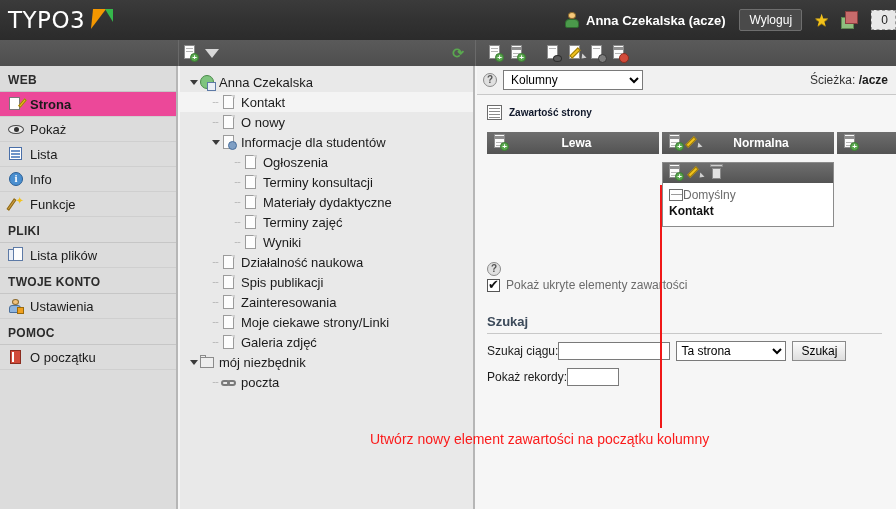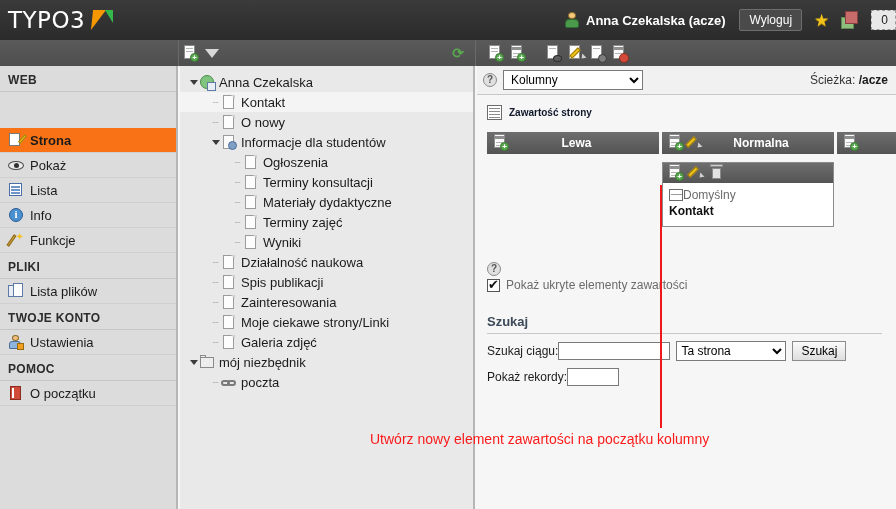--- a/index.html
+++ b/index.html
@@ -10,21 +10,21 @@
     overflow: hidden;
     background: #f6f6f6;
   }
 
   
   #topbar {
     position: absolute; top: 0; left: 0; width: 896px; height: 40px;
     background: linear-gradient(to bottom, #3b3b3b 0%, #323232 50%, #2b2b2b 100%);
     display: flex; align-items: center;
   }
-  #logo-wrap { display: flex; align-items: center; padding-left: 8px; }
+  #logo-wrap { display: flex; align-items: flex-start; padding-left: 8px; }
   .logo-text {
     color: #ffffff; font-size: 23px; letter-spacing: 0.5px;
     font-family: "DejaVu Sans", sans-serif;
   }
   .logo-mark { position: relative; width: 26px; height: 24px; margin-left: 7px; }
   .logo-mark .orange {
     position: absolute; left: 0; top: 2px;
     width: 0; height: 0;
     border-left: 13px solid #f49700;
     border-bottom: 20px solid transparent;
@@ -181,21 +181,21 @@
     padding: 7px 0 4px 8px; font-size: 12px; font-weight: bold;
     color: #2b2b2b; letter-spacing: 0.3px;
     border-bottom: 1px solid #c6c6c6;
     background: #dcdcdc;
   }
   .side-item {
     display: flex; align-items: center; gap: 6px;
     padding: 4px 0 4px 8px; font-size: 13px; color: #1b1b1b;
     border-bottom: 1px solid #cfcfcf; cursor: pointer; min-height: 23px;
   }
-  .side-item.active { font-weight: bold; background: #f97316; margin-top: 36px; }
+  .side-item.active { font-weight: bold; background: #ec4899; }
   .side-ico { width: 16px; height: 16px; flex: none; position: relative; }
 
   .ico-page-edit .p {
     position: absolute; left: 1px; top: 1px; width: 11px; height: 13px;
     background: #fff; border: 1px solid #7a7a7a;
   }
   .ico-page-edit .pen {
     position: absolute; right: 0px; top: 2px; width: 3px; height: 10px;
     background: #f2c21b; border: 1px solid #9a7a0c; transform: rotate(40deg);
   }

